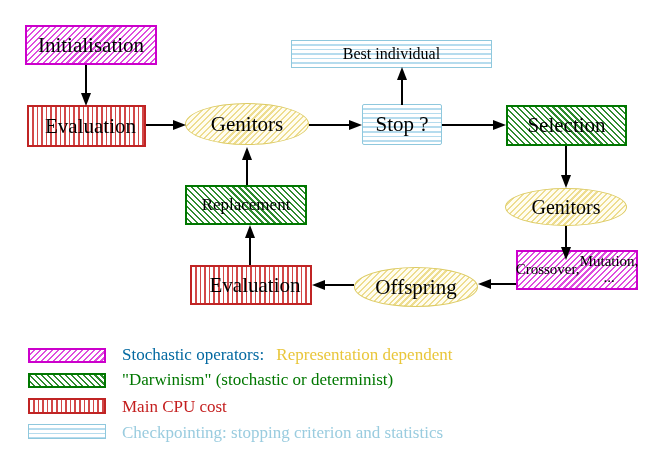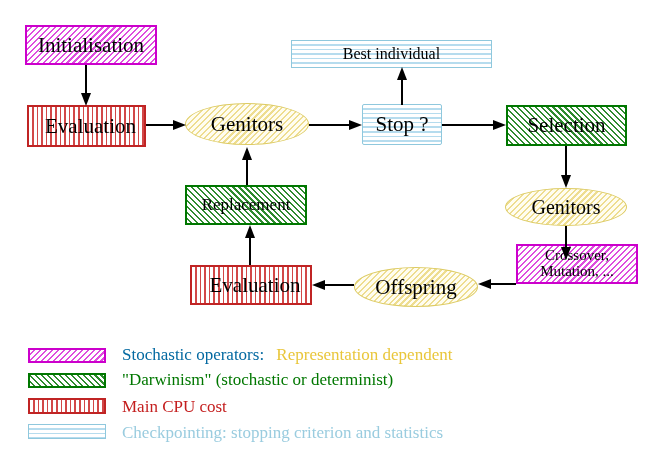--- a/index.html
+++ b/index.html
@@ -48,21 +48,21 @@
   <div class="node h-yellow" style="left:185px;top:103px;width:124px;height:42px;font-size:21px;">Genitors</div>
 
   <div class="node h-cyan" style="left:362px;top:104px;width:80px;height:41px;font-size:21px;border-radius:2px;">Stop ?</div>
 
   <div class="node h-cyan" style="left:291px;top:40px;width:201px;height:28px;font-size:16px;">Best individual</div>
 
   <div class="node h-green" style="left:506px;top:105px;width:121px;height:41px;font-size:21px;">Selection</div>
 
   <div class="node h-yellow" style="left:505px;top:188px;width:122px;height:38px;font-size:20px;">Genitors</div>
 
-  <div class="node h-magenta" style="left:516px;top:244px;width:122px;height:40px;font-size:15px;flex-direction:column;">
+  <div class="node h-magenta" style="left:516px;top:250px;width:122px;height:40px;font-size:15px;flex-direction:row;">
     <span>Crossover,</span>
     <span>Mutation, ...</span>
   </div>
 
   <div class="node h-yellow" style="left:354px;top:267px;width:124px;height:40px;font-size:21px;">Offspring</div>
 
   <div class="node h-red" style="left:190px;top:265px;width:122px;height:40px;font-size:21px;">Evaluation</div>
 
   <div class="node h-green" style="left:185px;top:185px;width:122px;height:40px;font-size:17px;">Replacement</div>
 

